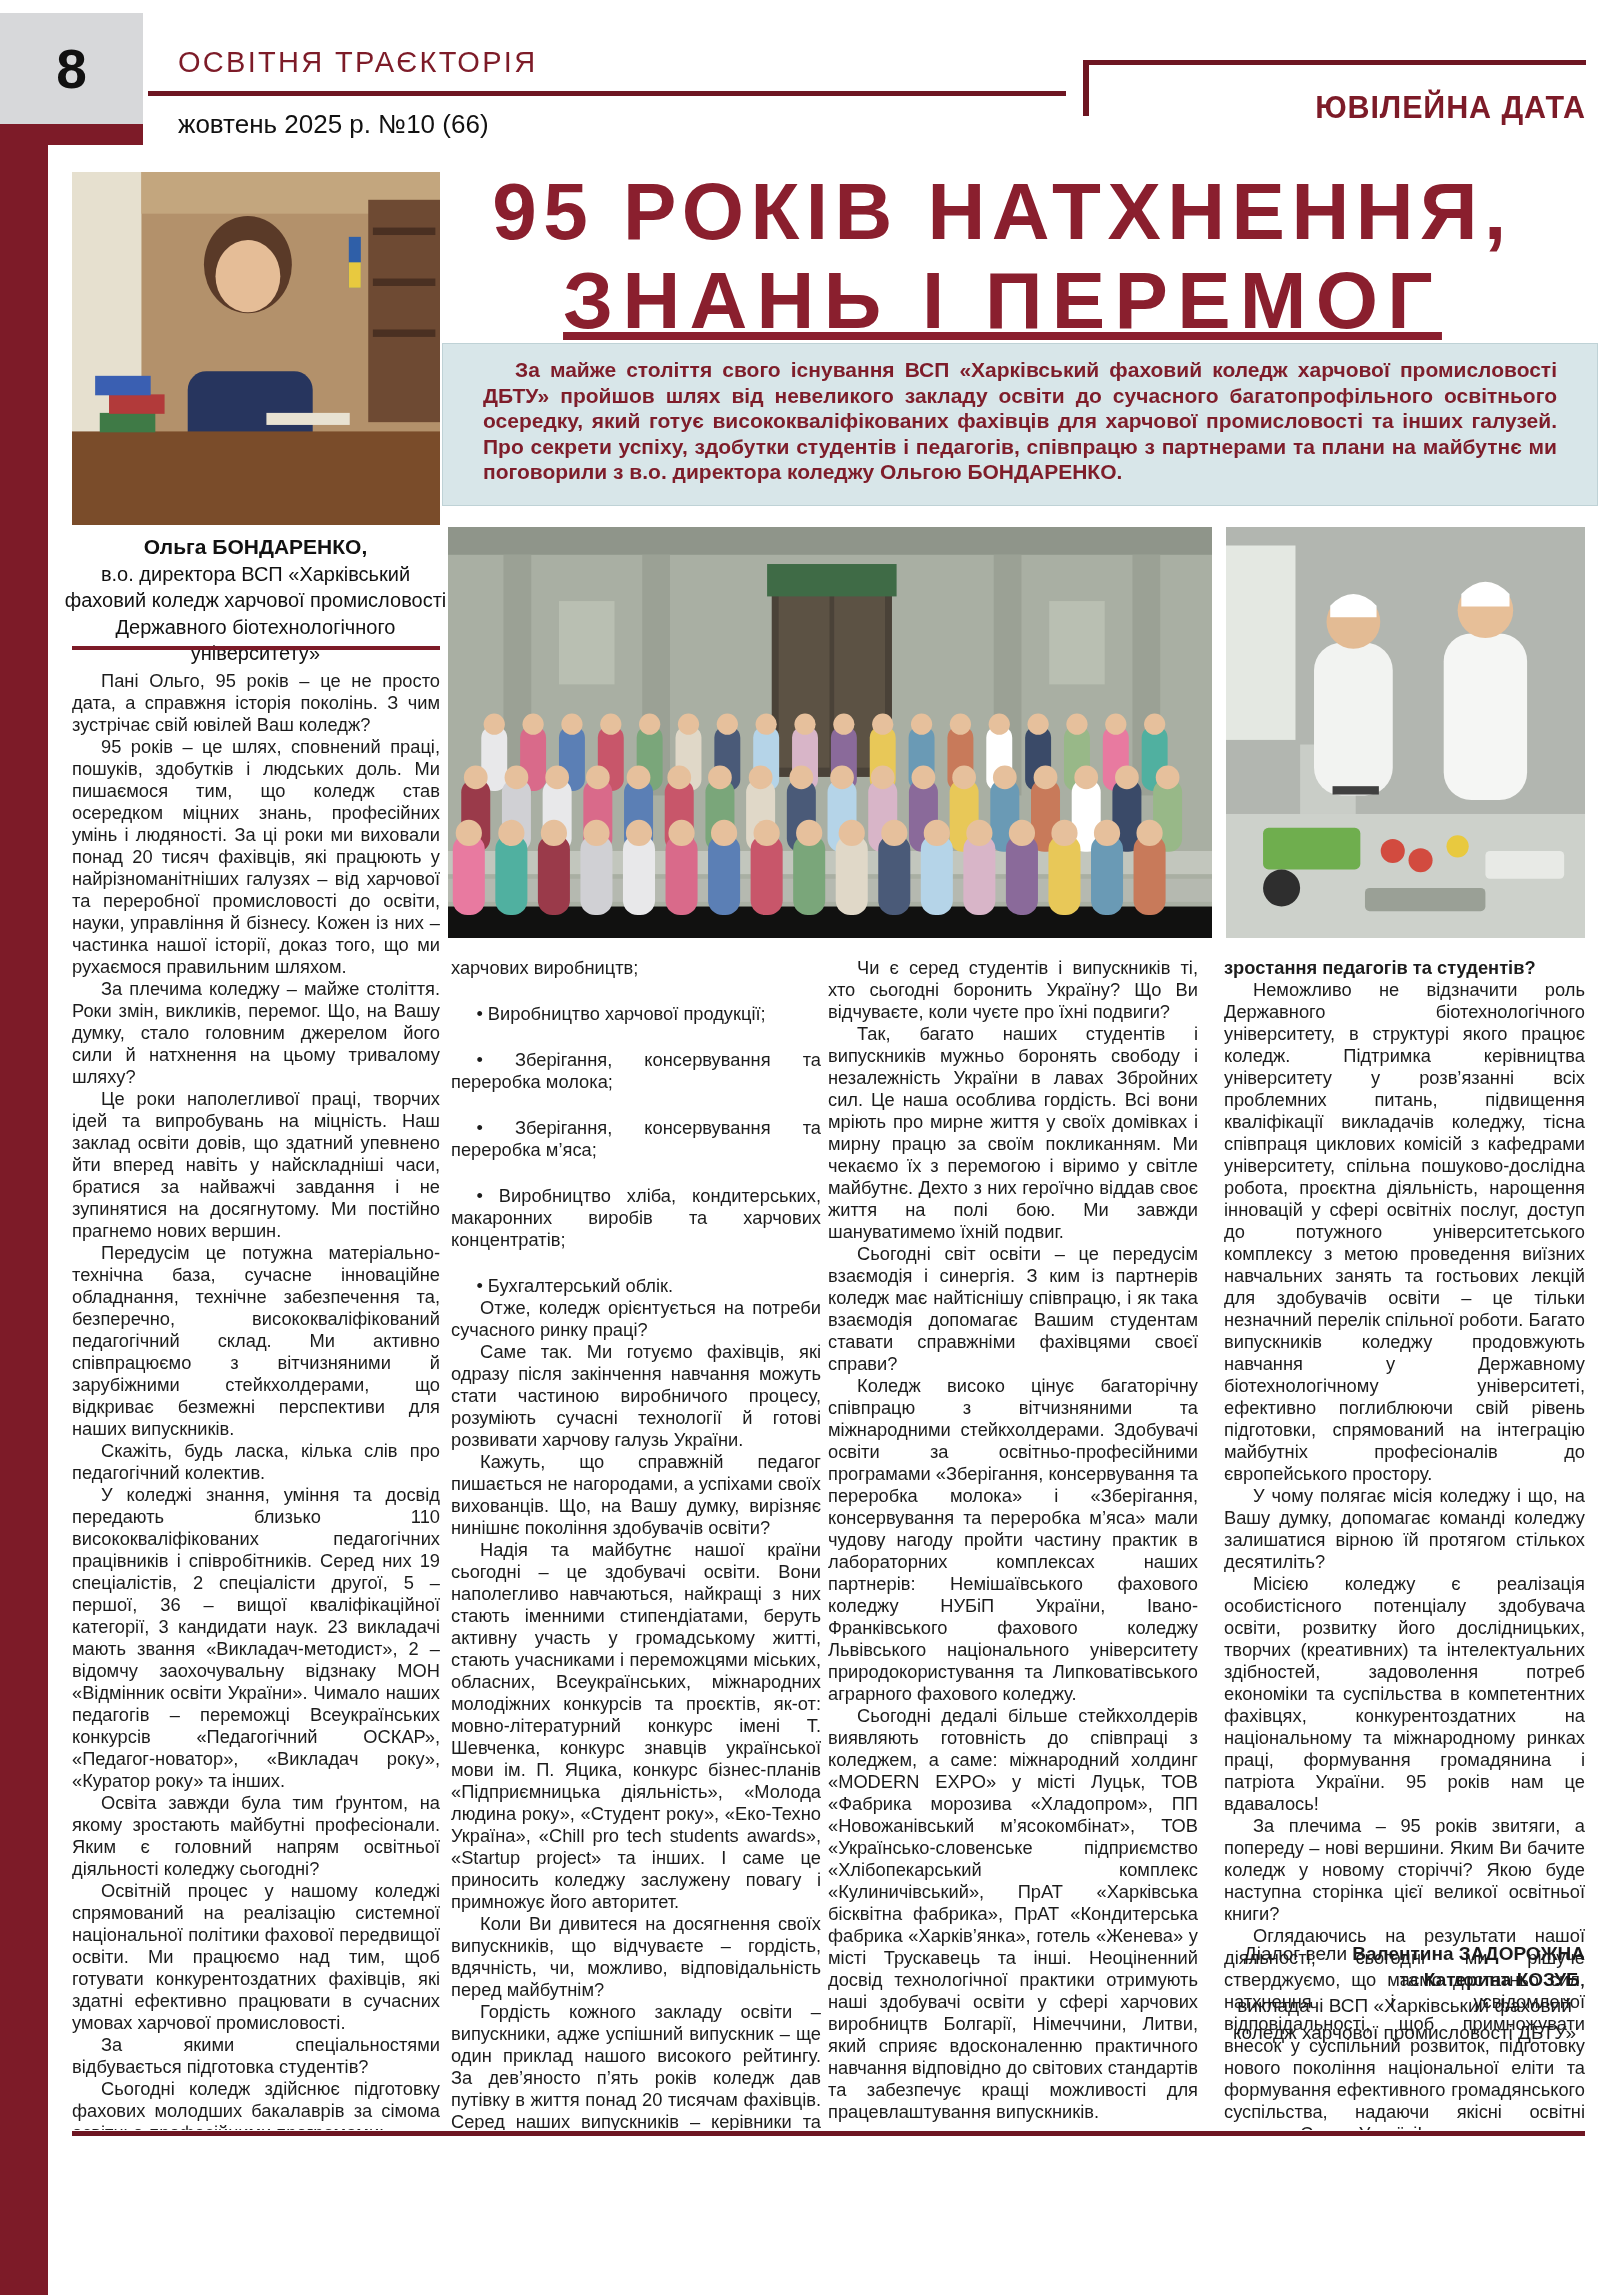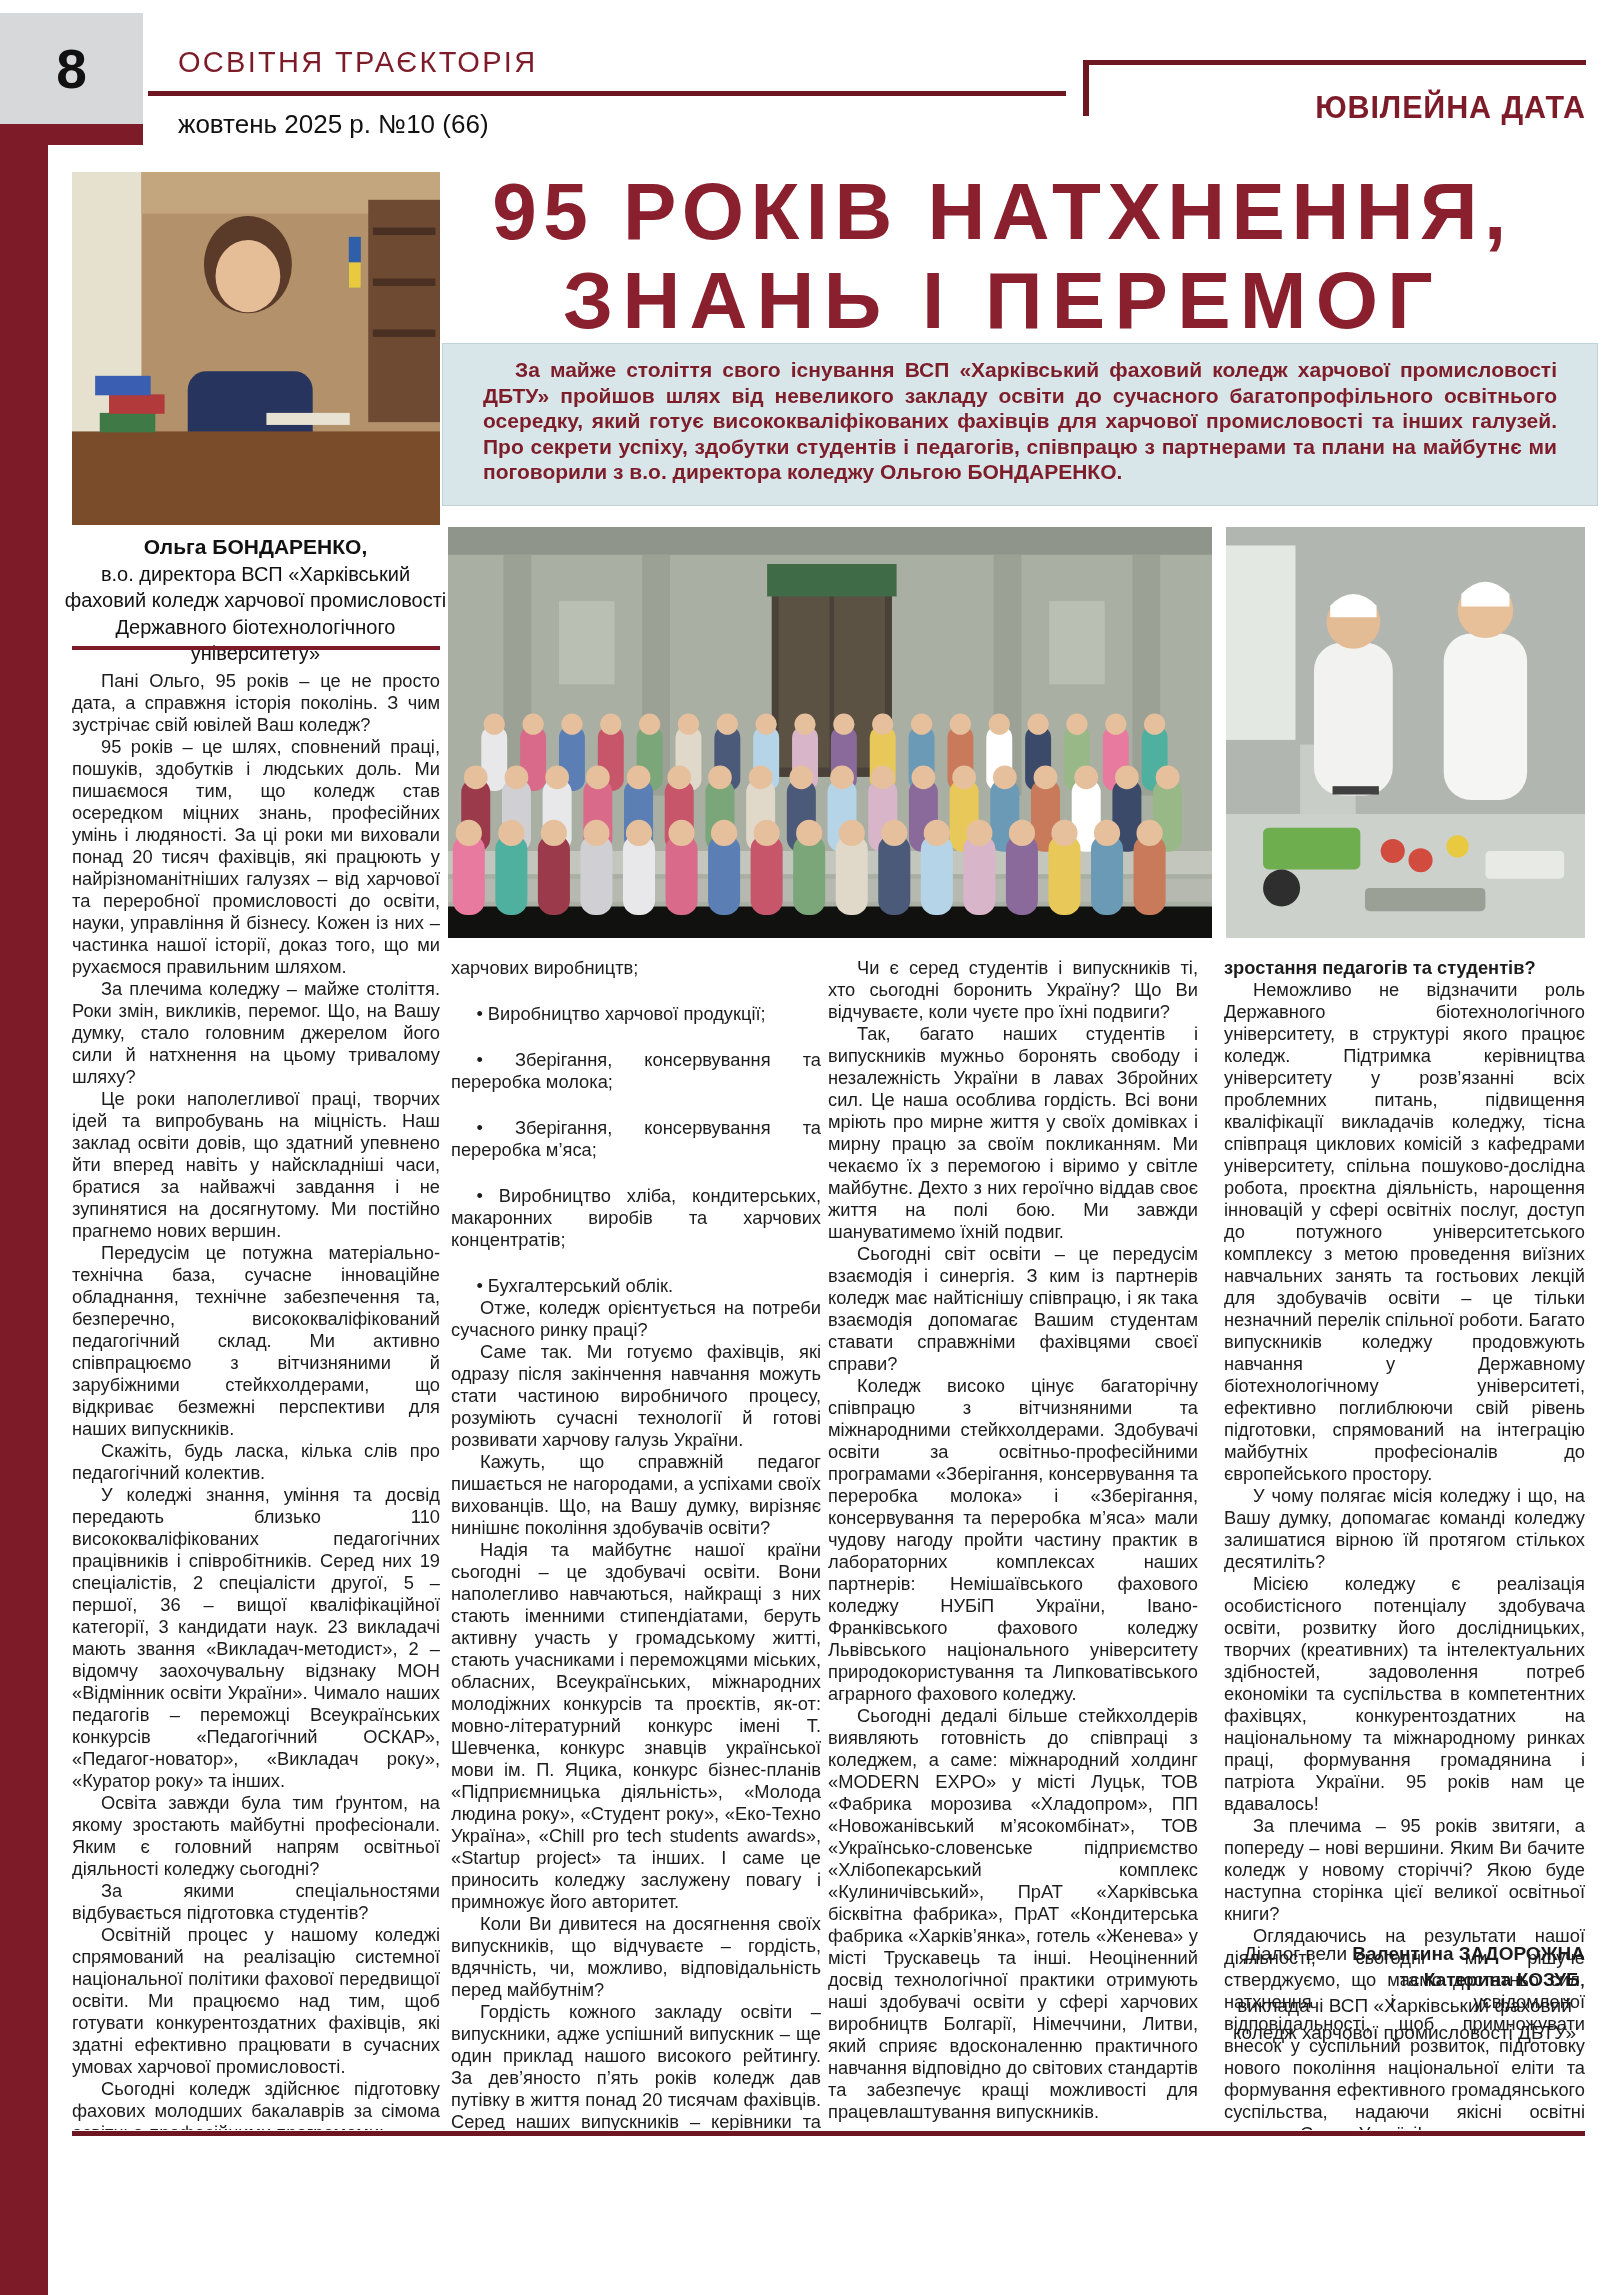--- a/index.html
+++ b/index.html
@@ -16,21 +16,21 @@
   .mastrule{position:absolute;left:148px;top:91px;width:918px;height:5.1px;background:#6e1622;}
   .issue{position:absolute;left:178px;top:109px;font-size:26px;color:#111;white-space:nowrap;}
   .rubricbox{position:absolute;left:1083px;top:60px;width:503px;border-top:5.6px solid #6e1622;
              text-align:right;padding-top:25px;box-sizing:border-box;}
   .rubrictick{position:absolute;left:1083px;top:60px;width:5.6px;height:56px;background:#6e1622;}
   .rubric{font-size:30.5px;font-weight:bold;color:#7d1b28;letter-spacing:0.9px;}
   
   .title{position:absolute;left:424px;top:170px;width:1157px;text-align:center;color:#8a1f2e;
          font-weight:bold;line-height:1.05;}
   .title .l1{font-size:80px;letter-spacing:6.5px;white-space:nowrap;}
-  .title .l2{font-size:80px;letter-spacing:9.3px;white-space:nowrap;margin-top:4.6px;}
+  .title .l2{font-size:80px;letter-spacing:9.3px;white-space:nowrap;margin-top:4.6px;text-decoration:underline;}
   .lead{position:absolute;left:442px;top:343px;width:1156px;height:163px;background:#d8e6e9;
         border:0.9px solid #bfd2d6;box-sizing:border-box;padding:13px 40px;
         color:#7e1d2a;font-weight:bold;font-size:21px;line-height:1.22;
         text-align:justify;text-indent:32px;}
   
   .photo{position:absolute;overflow:hidden;}
   #ph-portrait{left:72px;top:172px;width:368px;height:353px;}
   #ph-group{left:448px;top:527px;width:764px;height:411px;}
   #ph-kitchen{left:1226px;top:527px;width:359px;height:411px;}
   .photo svg{display:block;width:100%;height:100%;}
@@ -267,22 +267,22 @@
 
   <div class="col" id="col1">
       <p class="para q">Пані Ольго, 95 років – це не просто дата, а справжня історія поколінь. З чим зустрічає свій ювілей Ваш коледж?</p>
       <p class="para a">95 років – це шлях, сповнений праці, пошуків, здобутків і людських доль. Ми пишаємося тим, що коледж став осередком міцних знань, професійних умінь і людяності. За ці роки ми виховали понад 20 тисяч фахівців, які працюють у найрізноманітніших галузях – від харчової та переробної промисловості до освіти, науки, управління й бізнесу. Кожен із них – частинка нашої історії, доказ того, що ми рухаємося правильним шляхом.</p>
       <p class="para q">За плечима коледжу – майже століття. Роки змін, викликів, перемог. Що, на Вашу думку, стало головним джерелом його сили й натхнення на цьому тривалому шляху?</p>
       <p class="para a">Це роки наполегливої праці, творчих ідей та випробувань на міцність. Наш заклад освіти довів, що здатний упевнено йти вперед навіть у найскладніші часи, братися за найважчі завдання і не зупинятися на досягнутому. Ми постійно прагнемо нових вершин.</p>
       <p class="para a">Передусім це потужна матеріально-технічна база, сучасне інноваційне обладнання, технічне забезпечення та, безперечно, висококваліфікований педагогічний склад. Ми активно співпрацюємо з вітчизняними й зарубіжними стейкхолдерами, що відкриває безмежні перспективи для наших випускників.</p>
       <p class="para q">Скажіть, будь ласка, кілька слів про педагогічний колектив.</p>
       <p class="para a">У коледжі знання, уміння та досвід передають близько 110 висококваліфікованих педагогічних працівників і співробітників. Серед них 19 спеціалістів, 2 спеціалісти другої, 5 – першої, 36 – вищої кваліфікаційної категорії, 3 кандидати наук. 23 викладачі мають звання «Викладач-методист», 2 – відомчу заохочувальну відзнаку МОН «Відмінник освіти України». Чимало наших педагогів – переможці Всеукраїнських конкурсів «Педагогічний ОСКАР», «Педагог-новатор», «Викладач року», «Куратор року» та інших.</p>
       <p class="para q">Освіта завжди була тим ґрунтом, на якому зростають майбутні професіонали. Яким є головний напрям освітньої діяльності коледжу сьогодні?</p>
+      <p class="para a">Освітній процес у нашому коледжі спрямований на реалізацію системної національної політики фахової передвищої освіти. Ми працюємо над тим, щоб готувати конкурентоздатних фахівців, які здатні ефективно працювати в сучасних умовах харчової промисловості.</p>
       <p class="para q">За якими спеціальностями відбувається підготовка студентів?</p>
-      <p class="para a">Освітній процес у нашому коледжі спрямований на реалізацію системної національної політики фахової передвищої освіти. Ми працюємо над тим, щоб готувати конкурентоздатних фахівців, які здатні ефективно працювати в сучасних умовах харчової промисловості.</p>
       <p class="para a">Сьогодні коледж здійснює підготовку фахових молодших бакалаврів за сімома освітньо-професійними програмами:</p>
     </div>
   <div class="col" id="col2">
       <p class="para frag">харчових виробництв;</p>
       <p class="para b">• Виробництво харчової продукції;</p>
       <p class="para b">• Зберігання, консервування та переробка молока;</p>
       <p class="para b">• Зберігання, консервування та переробка м’яса;</p>
       <p class="para b">• Виробництво хліба, кондитерських, макаронних виробів та харчових концентратів;</p>
       <p class="para b">• Бухгалтерський облік.</p>
       <p class="para q">Отже, коледж орієнтується на потреби сучасного ринку праці?</p>

